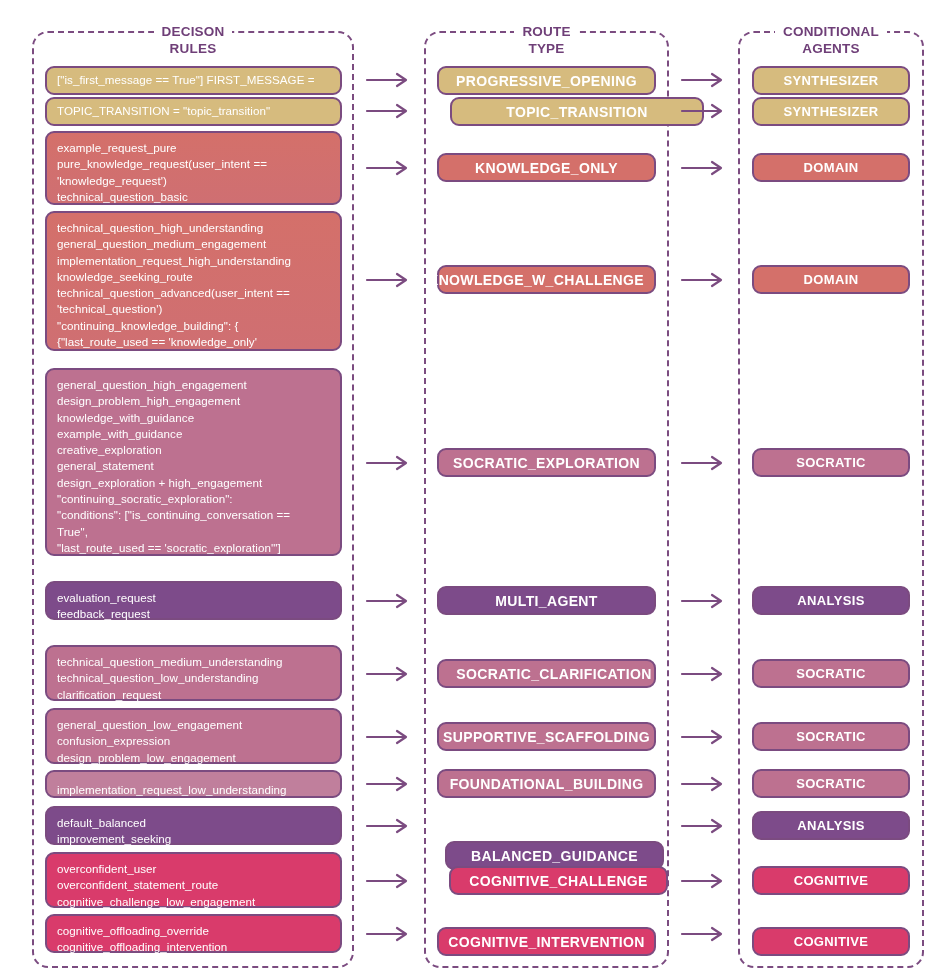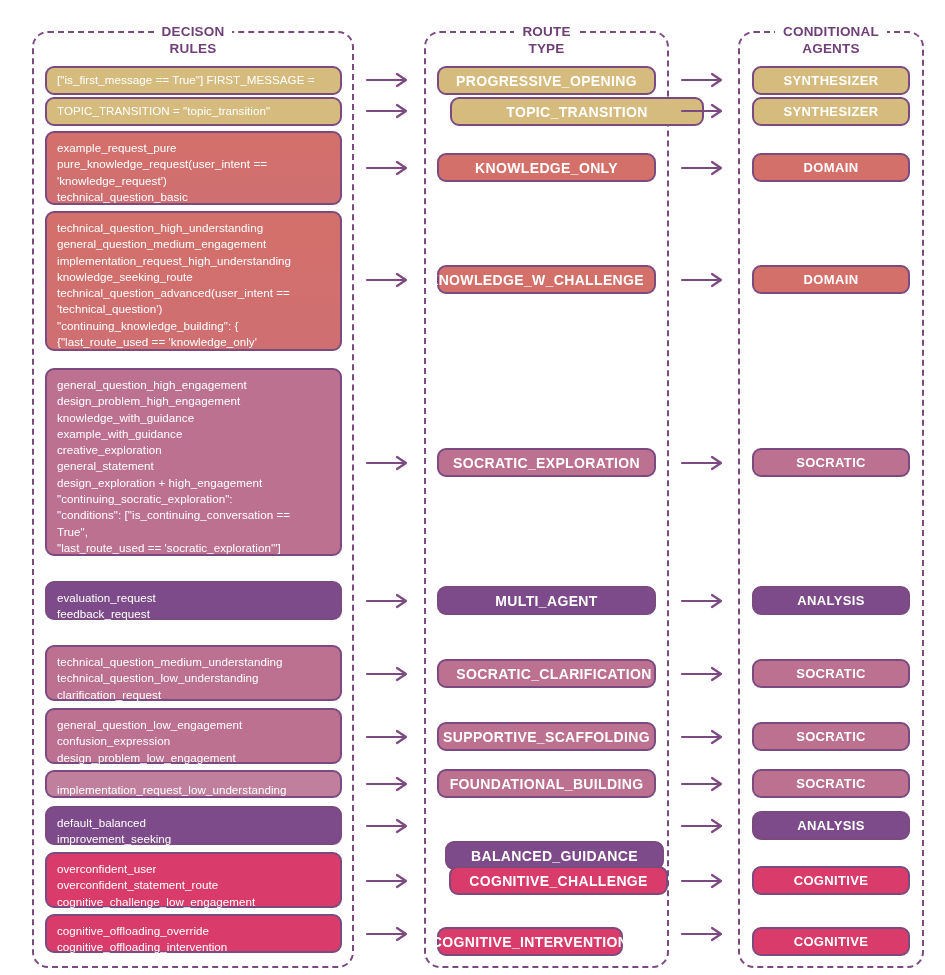--- a/index.html
+++ b/index.html
@@ -360,21 +360,21 @@
 
   <div class="node rules-node c-pink" style="left:45px;top:914px;width:297px;height:39px;">
     <span>cognitive_offloading_override
 cognitive_offloading_intervention</span>
   </div>
   <div class="arrow" style="left:365px;top:925px;width:48px;">
     <svg width="48" height="18" viewBox="0 0 48 18">
         <path d="M2 9 H40 M32 3 L41 9 L32 15" fill="none" stroke="#7b4b80" stroke-width="2.2" stroke-linecap="round" stroke-linejoin="round"></path>
       </svg>
   </div>
-  <div class="node route-node c-pink" style="left:437px;top:927px;width:186px;height:29px;">
+  <div class="node route-node c-pink" style="left:437px;top:927px;width:219px;height:29px;">
     <span>COGNITIVE_INTERVENTION</span>
   </div>
   <div class="arrow" style="left:680px;top:925px;width:48px;">
     <svg width="48" height="18" viewBox="0 0 48 18">
         <path d="M2 9 H40 M32 3 L41 9 L32 15" fill="none" stroke="#7b4b80" stroke-width="2.2" stroke-linecap="round" stroke-linejoin="round"></path>
       </svg>
   </div>
   <div class="node agent-node c-pink" style="left:752px;top:927px;width:158px;height:29px;">
     <span>COGNITIVE</span>
   </div>

